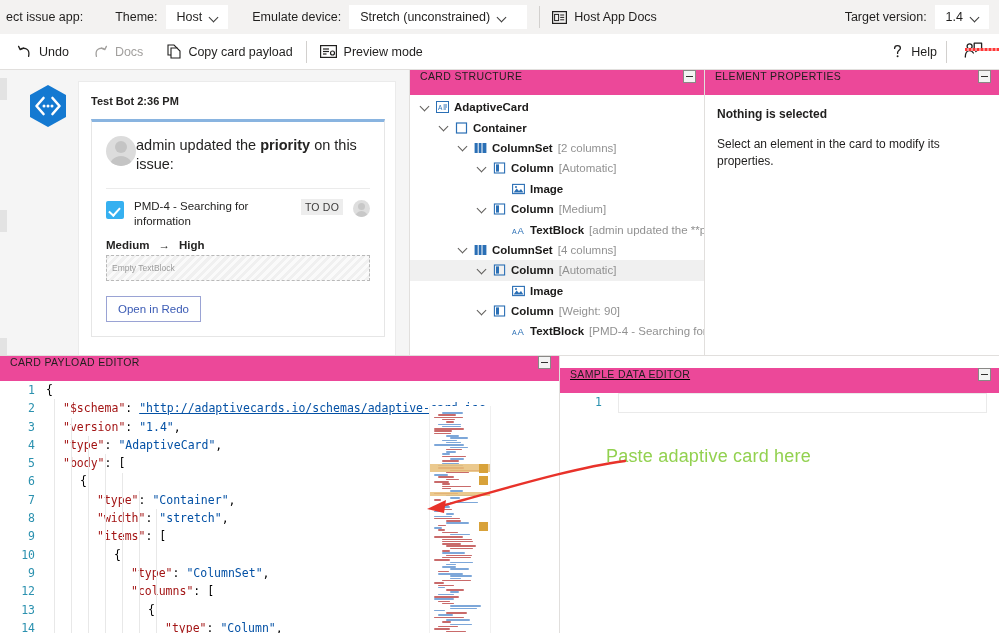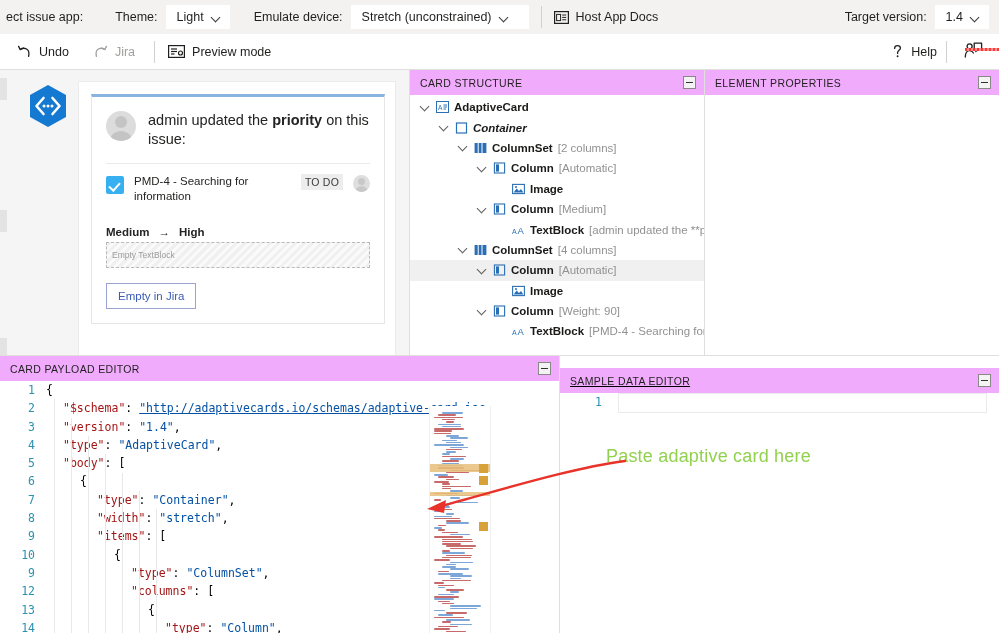--- a/index.html
+++ b/index.html
@@ -72,61 +72,61 @@
   .msg-card {
     position:absolute; left:70px; top:11px; width:318px; bottom:0;
     background:#ffffff; border:1px solid #ebebeb; border-bottom:none;
   }
   .msg-head { font-size:11px; color:#252423; padding:13px 0 0 12px; font-weight:600;}
   .ac-card {
     margin:12px 10px 0 12px; background:#fff;
     border:1px solid #e6e6e6; border-top:3px solid #89b4e0;
     padding:14px 14px 14px 14px;
   }
-  .ac-row1 { display:flex; gap:12px; align-items:flex-start; }
+  .ac-row1 { display:flex; align-items:flex-start; }
   .ac-avatar {
     width:30px;height:30px;border-radius:50%;background:#dcdcdc;flex:none;position:relative;overflow:hidden;
   }
   .ac-avatar:before{content:"";position:absolute;left:9px;top:5px;width:12px;height:12px;border-radius:50%;background:#c4c4c4;}
   .ac-avatar:after{content:"";position:absolute;left:3px;top:20px;width:24px;height:16px;border-radius:12px 12px 0 0;background:#c4c4c4;}
   .ac-headline { font-size:14.5px; line-height:1.33; color:#252423; }
   .ac-hr { height:1px; background:#ebebeb; margin:13px 0 10px 0; }
   .ac-item { display:flex; align-items:flex-start; gap:10px; }
   .ac-check {
     width:18px;height:18px;background:#36b0f0;border-radius:2px;flex:none;position:relative;margin-top:2px;
   }
   .ac-check:before{
     content:"";position:absolute;left:5px;top:4px;width:5px;height:9px;
     border-right:2px solid #fff;border-bottom:2px solid #fff;transform:rotate(42deg);
   }
   .ac-itemtxt{font-size:11.5px;line-height:1.35;color:#252423;flex:1;}
   .ac-status{font-size:10.5px;color:#3b3a39;background:#ededed;padding:2px 4px;white-space:nowrap;letter-spacing:.2px;}
   .ac-av2{width:17px;height:17px;border-radius:50%;background:#dedede;flex:none;position:relative;overflow:hidden;margin-top:1px;}
   .ac-av2:before{content:"";position:absolute;left:5px;top:3px;width:7px;height:7px;border-radius:50%;background:#c8c8c8;}
   .ac-av2:after{content:"";position:absolute;left:2px;top:11px;width:13px;height:9px;border-radius:7px 7px 0 0;background:#c8c8c8;}
-  .ac-prio{font-size:11.5px;color:#252423;margin-top:21px;font-weight:600;display:flex;gap:9px;align-items:center;text-align:center;}
+  .ac-prio{font-size:11.5px;color:#252423;margin-top:9px;font-weight:600;display:flex;gap:9px;align-items:center;text-align:center;}
   .ac-empty{
     margin-top:4px;height:26px;border:1px dashed #b9b9b9;
     background: repeating-linear-gradient(135deg,#f0f0f0 0 3px,#fafafa 3px 6px);
     font-size:8.5px;color:#9b9b9b;display:flex;align-items:center;padding-left:5px;
   }
   .ac-btn{
     margin-top:15px;display:inline-block;border:1px solid #9aa3d4;
     color:#3b5bb5;font-size:11.5px;padding:6px 11px;background:#fff;cursor:pointer;
   }
 
   
   .struct-pane {
     position:absolute; left:410px; top:0; width:295px; height:285px;
     background:#fff; border-right:1px solid #e1dfdd; overflow:hidden;
   }
   .panel-head {
-    height:25px; display:flex; align-items:center; justify-content:space-between;
+    height:25px; display:flex; align-items:flex-start; justify-content:space-between;
     padding:0 8px 0 10px; font-size:10.5px; letter-spacing:.35px;
-    color:#201f1e; background:#f0abfc;
+    color:#201f1e; background:#ec4899;
   }
   .collapse-ico{
     width:13px;height:13px;border:1px solid #8a8886;display:flex;align-items:center;justify-content:center;
     background:#f3f3f3;cursor:pointer;
   }
   .collapse-ico i{display:block;width:7px;height:1px;background:#323130;}
   .tree { padding-top:2px; font-size:11.5px; color:#201f1e; }
   .tnode{display:flex;align-items:center;height:20.4px;gap:5px;white-space:nowrap;cursor:pointer;}
   .tnode.sel{background:#f0f0f0;}
   .tcaret{width:11px;height:11px;position:relative;flex:none;}
@@ -186,21 +186,21 @@
 <div id="app">
 
   <div class="toolbar1">
     <div style="width:6px"></div>
     <span class="tb-label">ect issue app:</span>
     <div style="width:8px"></div>
     <div style="width:24px"></div>
     <span class="tb-label">Theme:</span>
     <div style="width:8px"></div>
     <div class="combo" style="min-width:62px">
-      <span>Light</span>
+      <span>Host</span>
       <span class="chev"></span>
     </div>
     <div style="width:24px"></div>
     <span class="tb-label">Emulate device:</span>
     <div style="width:8px"></div>
     <div class="combo" style="min-width:178px">
       <span>Stretch (unconstrained)</span>
       <span class="chev"></span>
     </div>
     <div style="width:12px"></div>
@@ -234,23 +234,30 @@
         <path d="M1.6 1.4 L3.2 4.6 L6.6 3.2" fill="none" stroke="#201f1e" stroke-width="1.3" stroke-linecap="round" stroke-linejoin="round"></path>
       </svg>
       <span>Undo</span>
     </div>
     <div style="width:6px"></div>
     <div class="tb2-btn disabled">
       <svg width="15" height="14" viewBox="0 0 15 14">
         <path d="M11 3.6 C5.4 2.2 2 5.2 3.4 11.4" fill="none" stroke="#a19f9d" stroke-width="1.3" stroke-linecap="round"></path>
         <path d="M13.4 1.4 L11.8 4.6 L8.4 3.2" fill="none" stroke="#a19f9d" stroke-width="1.3" stroke-linecap="round" stroke-linejoin="round"></path>
       </svg>
-      <span>Jira</span>
+      <span>Docs</span>
     </div>
     <div style="width:6px"></div>
+    <div class="tb2-btn">
+      <svg width="14" height="15" viewBox="0 0 14 15">
+        <path d="M1 1 h6 l3 3 v7 h-9 z" fill="#fff" stroke="#201f1e" stroke-width="1.1"></path>
+        <path d="M4 4 h6 l3 3 v7 h-9 z" fill="#fff" stroke="#201f1e" stroke-width="1.1"></path>
+      </svg>
+      <span>Copy card payload</span>
+    </div>
     <div style="width:4px"></div>
     <div class="tb-sep"></div>
     <div style="width:4px"></div>
     <div class="tb2-btn">
       <svg width="17" height="13" viewBox="0 0 17 13">
         <rect x="0.6" y="0.6" width="15.8" height="11.8" fill="none" stroke="#201f1e" stroke-width="1.2"></rect>
         <line x1="3" y1="4" x2="9" y2="4" stroke="#201f1e" stroke-width="1.2"></line>
         <line x1="3" y1="6.5" x2="9" y2="6.5" stroke="#201f1e" stroke-width="1.2"></line>
         <line x1="3" y1="9" x2="6.5" y2="9" stroke="#201f1e" stroke-width="1.2"></line>
         <circle cx="12.5" cy="8" r="2" fill="none" stroke="#201f1e" stroke-width="1.2"></circle>
@@ -291,20 +298,21 @@
             <polygon points="21,2 39,12 39,34 21,44 3,34 3,12" fill="#1479d1"></polygon>
             <path d="M16.5 15 L9.5 23 L16.5 31" fill="none" stroke="#fff" stroke-width="2.6" stroke-linecap="round" stroke-linejoin="round"></path>
             <path d="M25.5 15 L32.5 23 L25.5 31" fill="none" stroke="#fff" stroke-width="2.6" stroke-linecap="round" stroke-linejoin="round"></path>
             <circle cx="17" cy="23" r="1.5" fill="#fff"></circle>
             <circle cx="21" cy="23" r="1.5" fill="#fff"></circle>
             <circle cx="25" cy="23" r="1.5" fill="#fff"></circle>
           </svg>
         </div>
 
         <div class="msg-card">
+          <div class="msg-head">Test Bot 2:36 PM</div>
 
           <div class="ac-card">
             <div class="ac-row1">
               <div class="ac-avatar"></div>
               <div class="ac-headline"><span>admin updated the </span><b>priority</b><span> on this issue:</span></div>
             </div>
 
             <div class="ac-hr"></div>
 
             <div class="ac-item">
@@ -315,21 +323,21 @@
             </div>
 
             <div class="ac-prio">
               <span>Medium</span>
               <span>→</span>
               <span>High</span>
             </div>
 
             <div class="ac-empty">Empty TextBlock</div>
 
-            <div class="ac-btn">Empty in Jira</div>
+            <div class="ac-btn">Open in Redo</div>
           </div>
         </div>
       </div>
     </div>
 
     <div class="struct-pane">
       <div class="panel-head">
         <span>CARD STRUCTURE</span>
         <span class="collapse-ico">
             <i></i>
@@ -341,21 +349,21 @@
             <span class="tico"><svg width="13" height="12" viewBox="0 0 13 12">
                 <rect x="0.5" y="0.5" width="12" height="11" fill="#fff" stroke="#2a6fb5"></rect>
                 <text x="2" y="8.6" font-size="6.5" fill="#2a6fb5" font-family="sans-serif">A</text>
                 <line x1="7.5" y1="4" x2="11" y2="4" stroke="#2a6fb5"></line>
                 <line x1="7.5" y1="6" x2="11" y2="6" stroke="#2a6fb5"></line>
                 <line x1="7.5" y1="8" x2="10" y2="8" stroke="#2a6fb5"></line>
               </svg></span>
             <span class="tlabel">AdaptiveCard</span>
             <span class="tmeta"></span>
           </div>
-          <div class="tnode" style="padding-left: 29px; font-style: italic;">
+          <div class="tnode" style="padding-left: 29px;">
             <span class="tcaret open"></span>
             <span class="tico"><svg width="13" height="12" viewBox="0 0 13 12">
                 <rect x="1.5" y="1" width="10" height="10" fill="#fff" stroke="#2a6fb5" stroke-width="1.2"></rect>
               </svg></span>
             <span class="tlabel">Container</span>
             <span class="tmeta"></span>
           </div>
           <div class="tnode" style="padding-left: 48px;">
             <span class="tcaret open"></span>
             <span class="tico"><svg width="13" height="12" viewBox="0 0 13 12">
@@ -452,20 +460,24 @@
           </div>
         </div>
     </div>
 
     <div class="props-pane">
       <div class="panel-head">
         <span>ELEMENT PROPERTIES</span>
         <span class="collapse-ico">
             <i></i>
           </span>
+      </div>
+      <div class="props-body">
+        <div class="props-title">Nothing is selected</div>
+        <div class="props-sub">Select an element in the card to modify its properties.</div>
       </div>
     </div>
   </div>
 
   <div class="bottom">
 
     <div class="payload-pane">
       <div class="panel-head">
         <span>CARD PAYLOAD EDITOR</span>
         <span class="collapse-ico">

